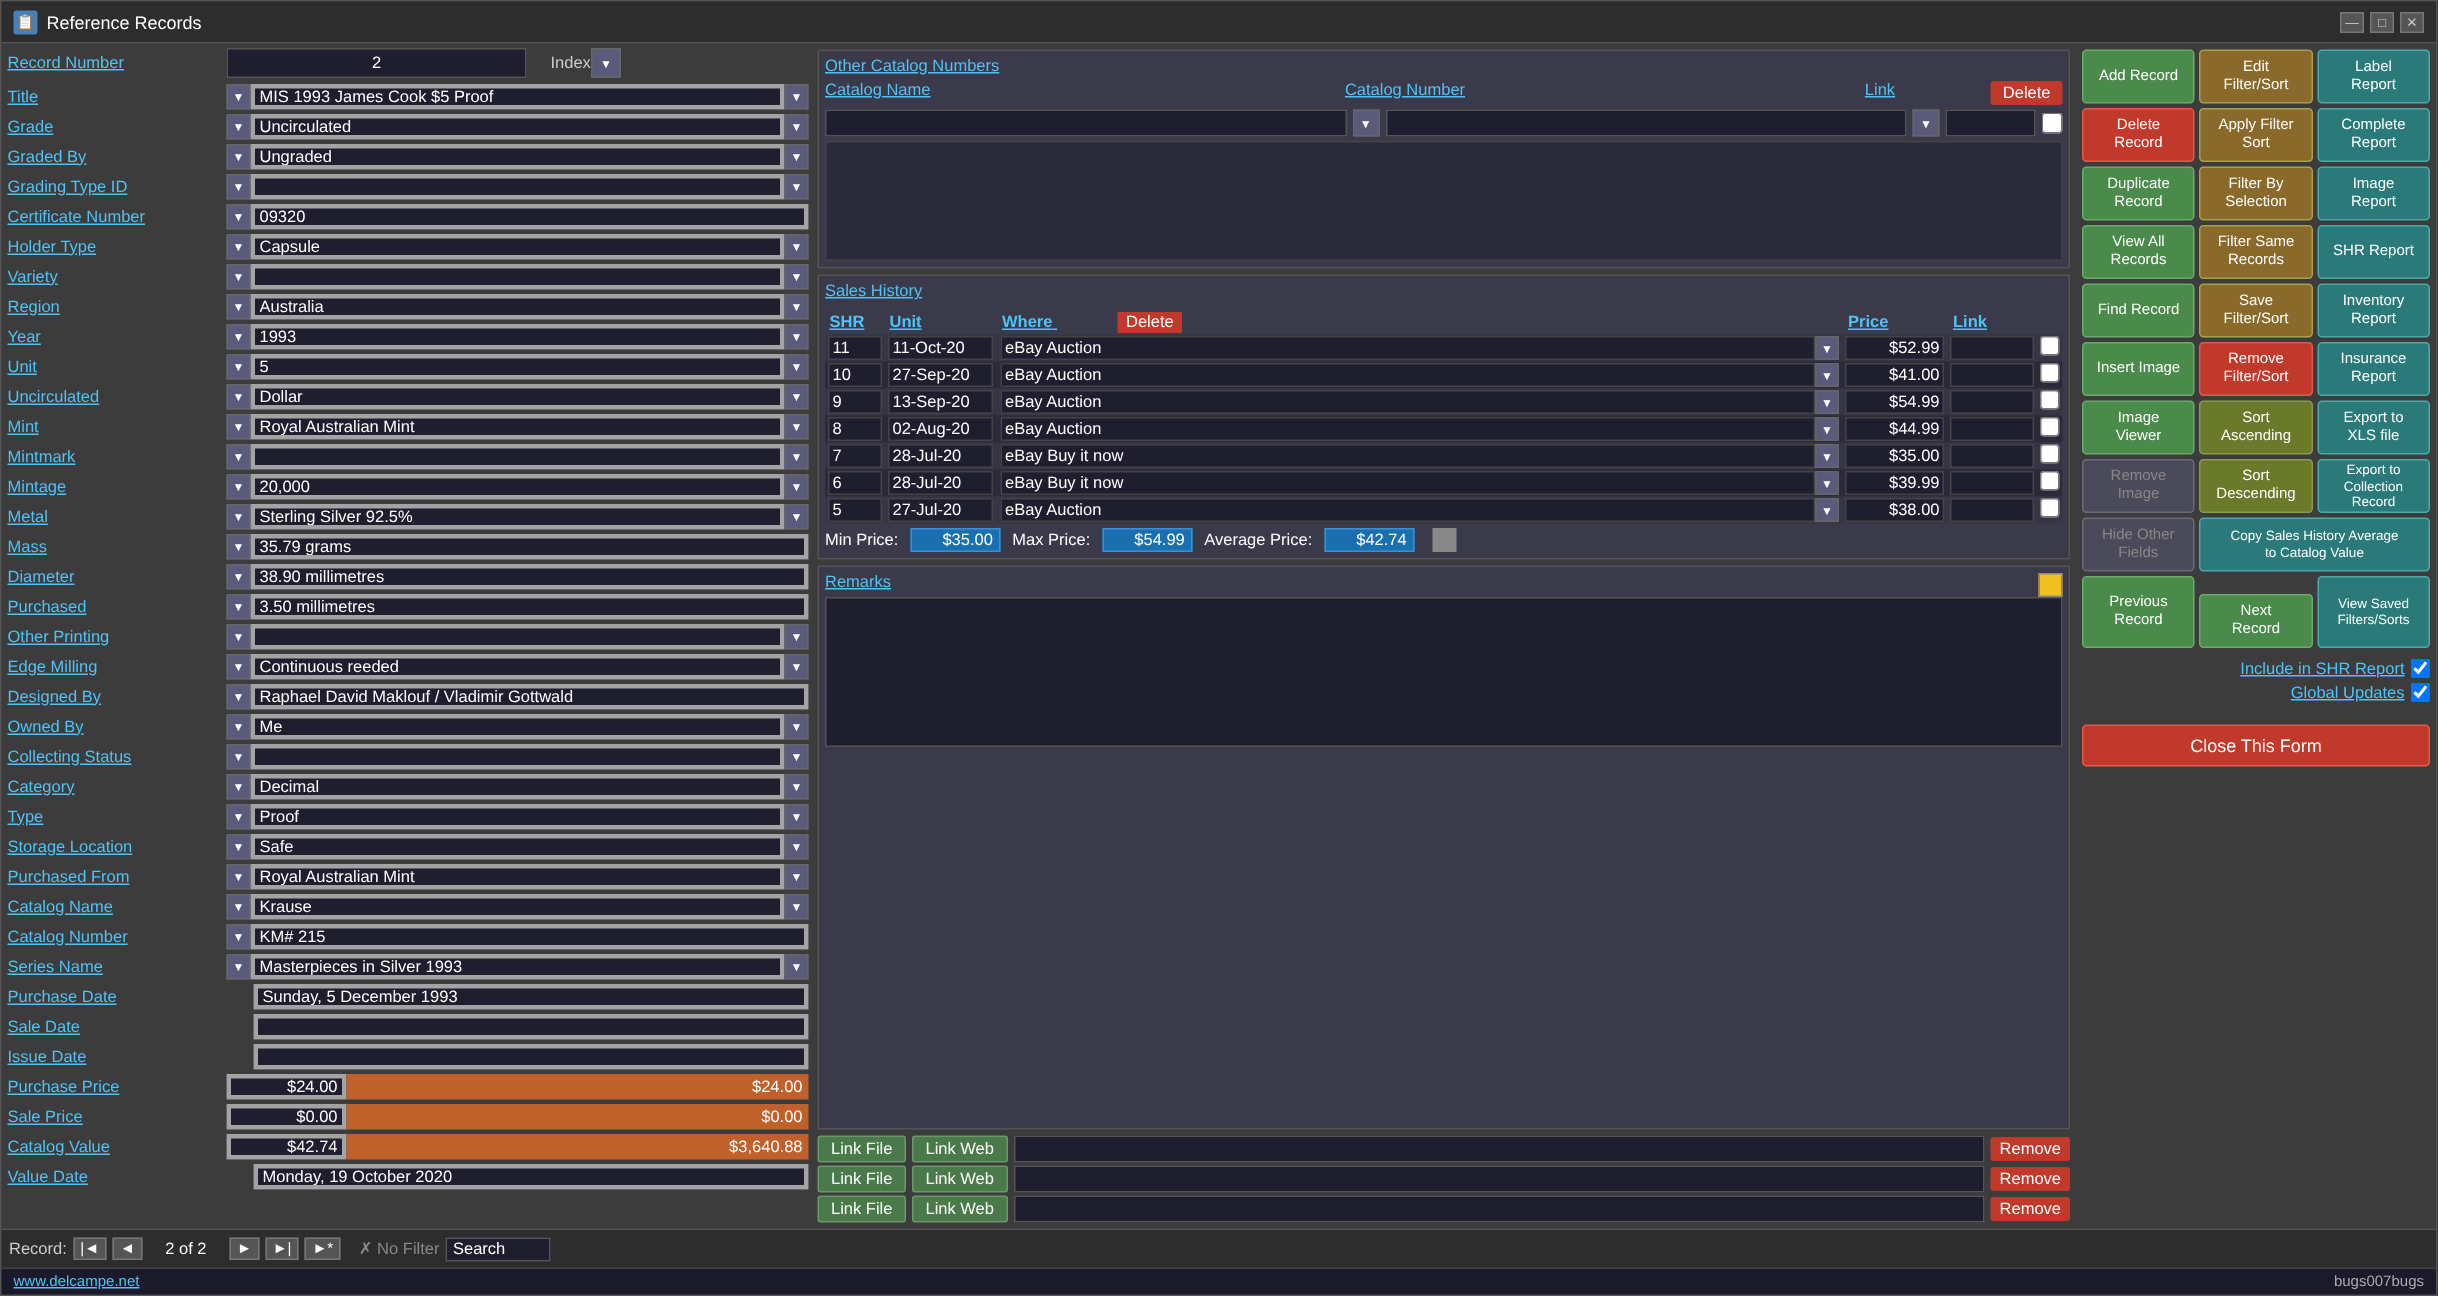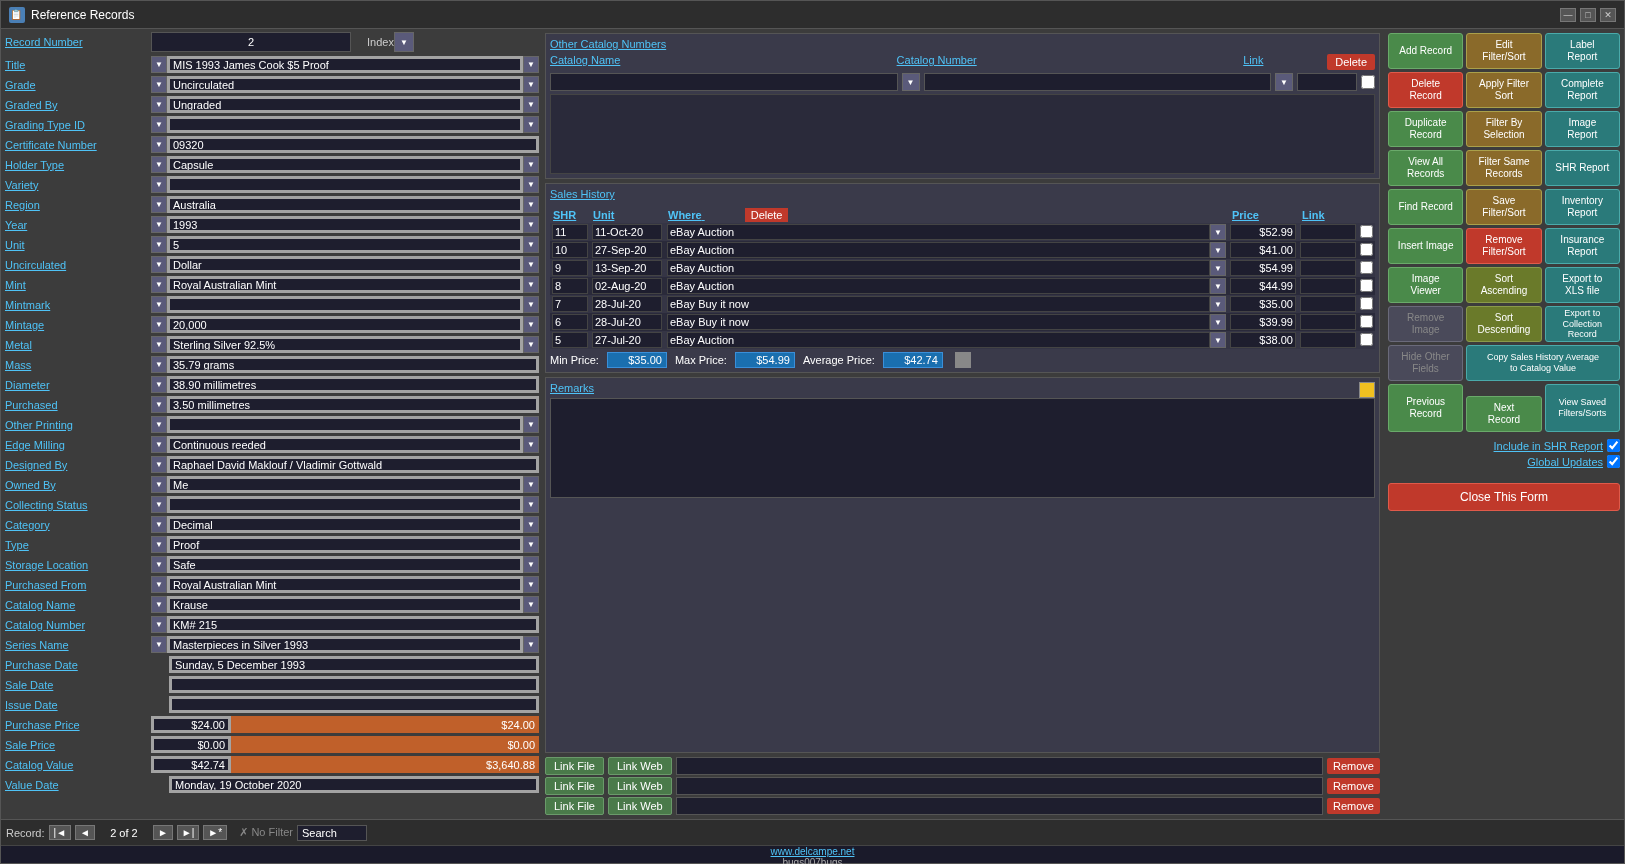--- a/index.html
+++ b/index.html
@@ -634,17 +634,17 @@
     <button class="nav-btn">|◄</button>
     <button class="nav-btn">◄</button>
     <span style="color:#fff; font-size:11px; min-width:50px; text-align:center;">2 of 2</span>
     <button class="nav-btn">►</button>
     <button class="nav-btn">►|</button>
     <button class="nav-btn">►*</button>
     <span style="margin-left:8px; color:#888; font-size:11px;">✗  No Filter</span>
     <input class="nav-search" type="text" value="Search" style="">
   </div>
 
-  <div style="background:#1a1a2a; height:18px; display:flex; align-items:center; justify-content:space-between; padding:0 8px; flex-shrink:0; border-top:1px solid #444;flex-direction:column;">
+  <div style="background:#1a1a2a; height:18px; display:flex; align-items:center; justify-content:space-between; padding:0 8px; flex-shrink:0; border-top:1px solid #444;">
     <span style="color:#4fc3f7; font-size:10px; text-decoration:underline; cursor:pointer;">www.delcampe.net</span>
     <span style="color:#aaa; font-size:10px;">bugs007bugs</span>
   </div>
 </div>
 
 </body></html>

